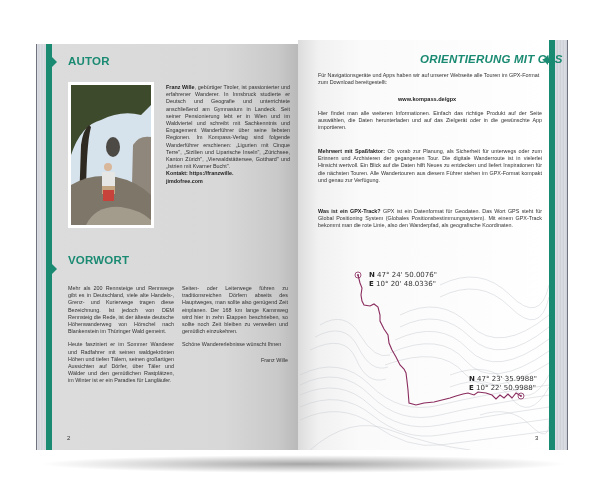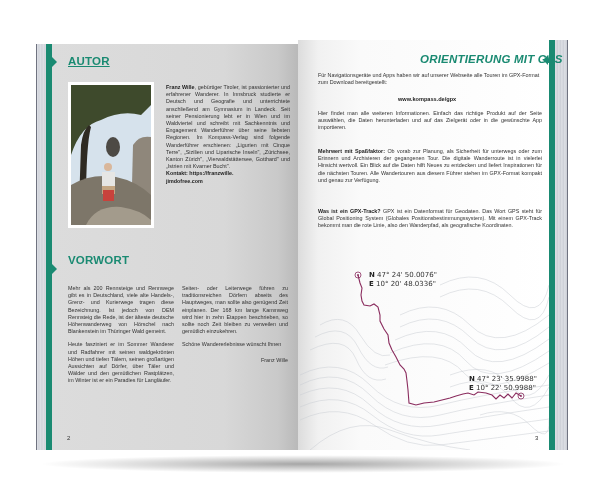--- a/index.html
+++ b/index.html
@@ -56,21 +56,21 @@
 <body>
 
 <div class="shadow"></div>
 <div class="edges-left"></div>
 <div class="edges-right"></div>
 
 <div class="page-left"></div>
 <div class="green-strip-left"></div>
 
 <div class="arrow-l" style="left:52px;top:57px;"></div>
-<div class="section-head" style="left:68px;top:55px;text-decoration:underline;">AUTOR</div>
+<div class="section-head" style="left:68px;top:55px;">AUTOR</div>
 
 <div class="photo">
   <svg width="80" height="140" viewBox="0 0 80 140">
     <rect x="0" y="0" width="80" height="140" fill="#d6e2ec"></rect>
     <path d="M0 0 L0 70 Q10 40 30 35 Q50 25 70 30 L80 20 L80 0 Z" fill="#3e4a2c"></path>
     <path d="M8 120 L10 60 Q12 45 18 40 L20 42 Q15 60 15 120 Z" fill="#2e2a22"></path>
     <ellipse cx="42" cy="62" rx="7" ry="10" fill="#4d4a45"></ellipse>
     <path d="M60 140 L62 60 Q68 50 80 52 L80 140 Z" fill="#8f877b"></path>
     <path d="M0 100 Q20 88 45 92 Q65 96 80 110 L80 140 L0 140 Z" fill="#7d7669"></path>
     <path d="M15 140 Q25 120 50 122 Q70 125 80 135 L80 140 Z" fill="#a39b8c"></path>

